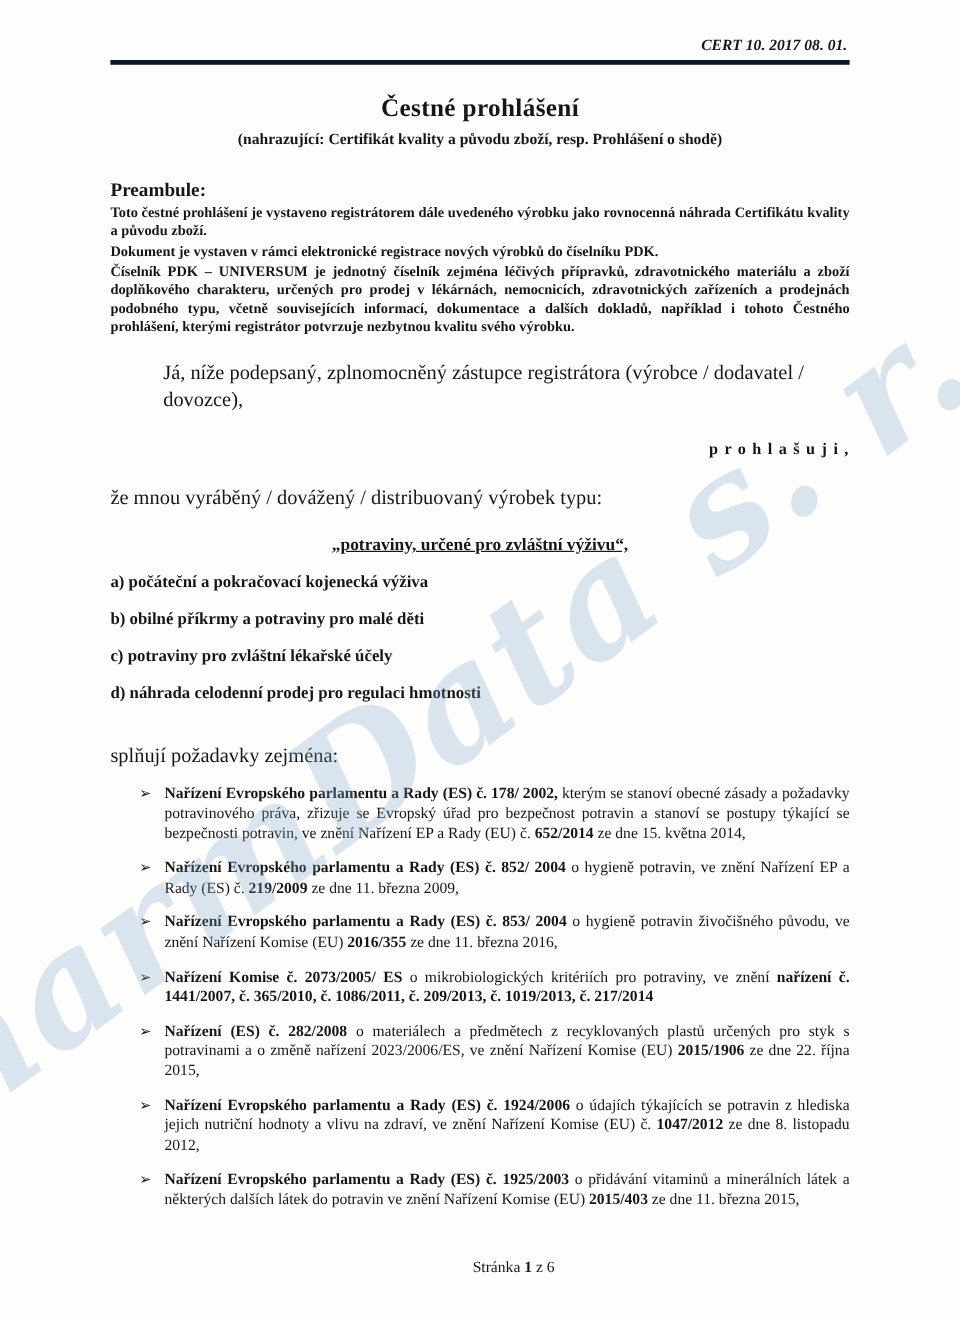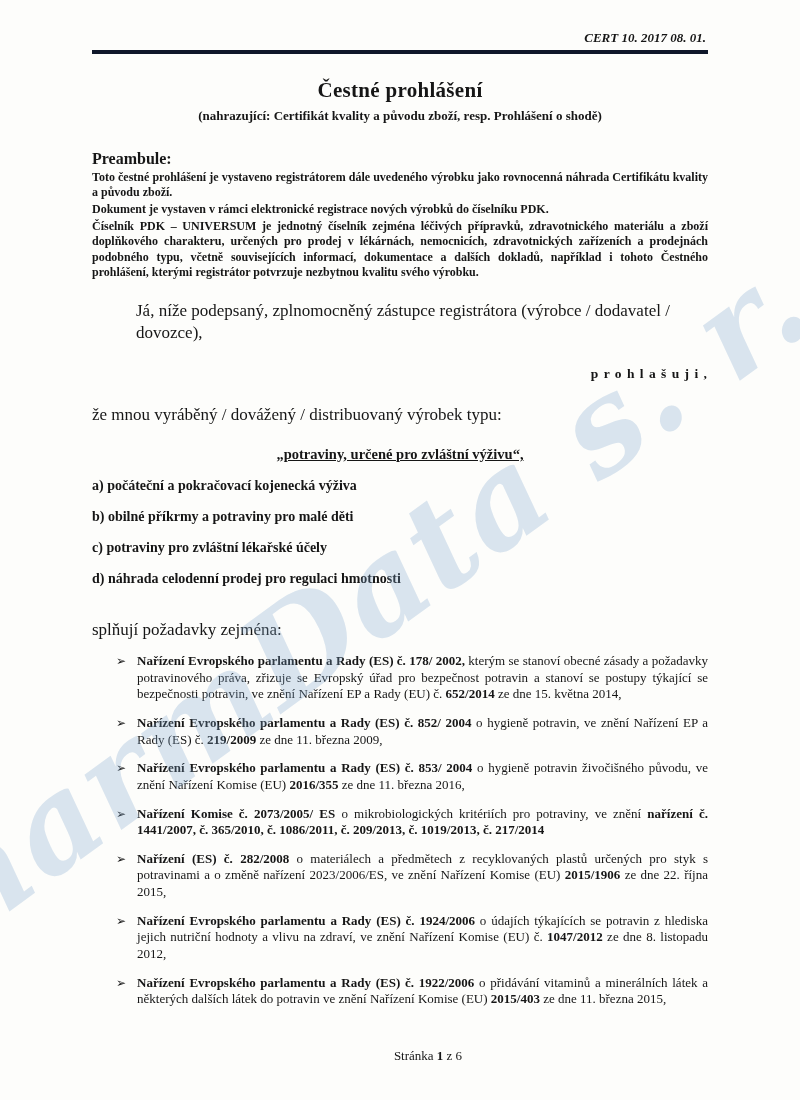--- a/index.html
+++ b/index.html
@@ -125,21 +125,21 @@
       <div class="reg-item">
         <span class="bullet">➢</span>
         <div class="reg-text"><span class="b">Nařízení (ES) č. 282/2008</span><span> o materiálech a předmětech z recyklovaných plastů určených pro styk s potravinami a o změně nařízení 2023/2006/ES, ve znění Nařízení Komise (EU) </span><span class="b">2015/1906</span><span> ze dne 22. října 2015,</span></div>
       </div>
       <div class="reg-item">
         <span class="bullet">➢</span>
         <div class="reg-text"><span class="b">Nařízení Evropského parlamentu a Rady (ES) č. 1924/2006</span><span>  o údajích týkajících se potravin z hlediska jejich nutriční hodnoty a vlivu na zdraví, ve znění Nařízení Komise (EU) č. </span><span class="b">1047/2012</span><span> ze dne 8. listopadu 2012,</span></div>
       </div>
       <div class="reg-item">
         <span class="bullet">➢</span>
-        <div class="reg-text"><span class="b">Nařízení Evropského parlamentu a Rady (ES) č. 1922/2006</span><span>  o přidávání vitaminů a minerálních látek a některých dalších látek do potravin ve znění Nařízení Komise (EU) </span><span class="b">2015/403</span><span> ze dne 11. března 2015,</span></div>
+        <div class="reg-text"><span class="b">Nařízení Evropského parlamentu a Rady (ES) č. 1925/2003</span><span>  o přidávání vitaminů a minerálních látek a některých dalších látek do potravin ve znění Nařízení Komise (EU) </span><span class="b">2015/403</span><span> ze dne 11. března 2015,</span></div>
       </div>
     </div>
 
   </div>
 
   <div class="footer"><span>Stránka </span><span class="b">1</span><span> z 6</span></div>
 
 </div>
 
 </body></html>

